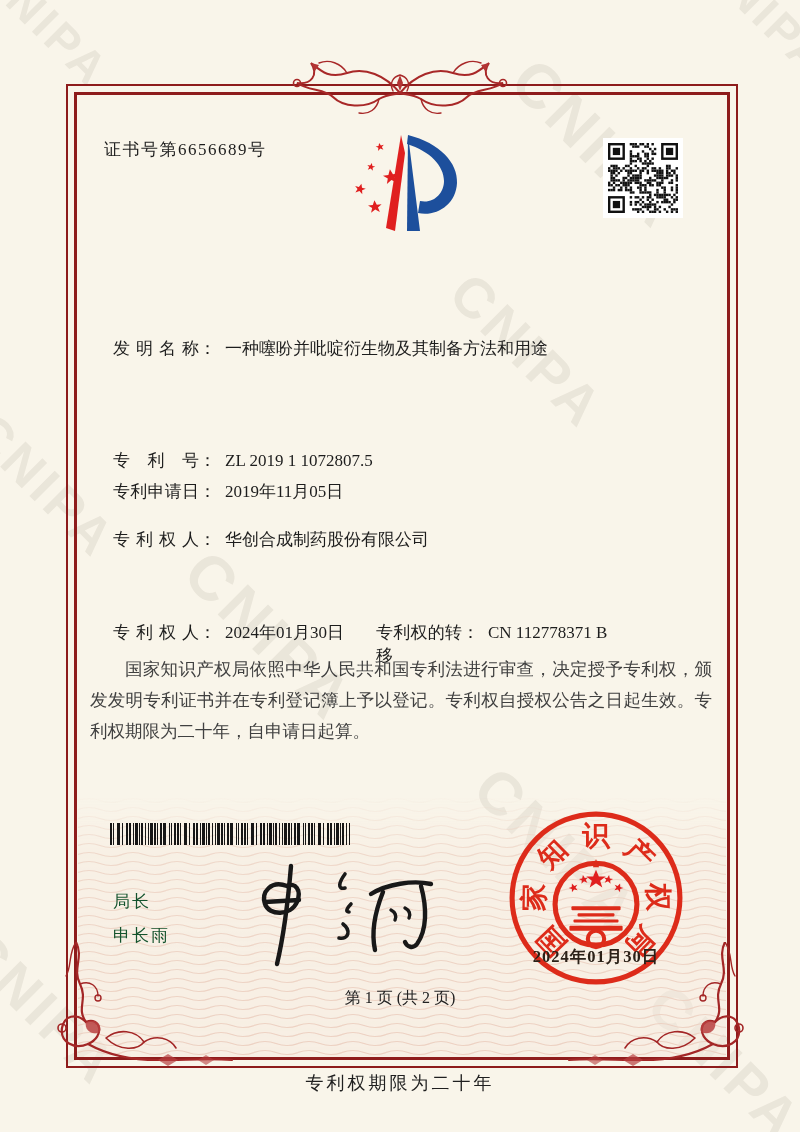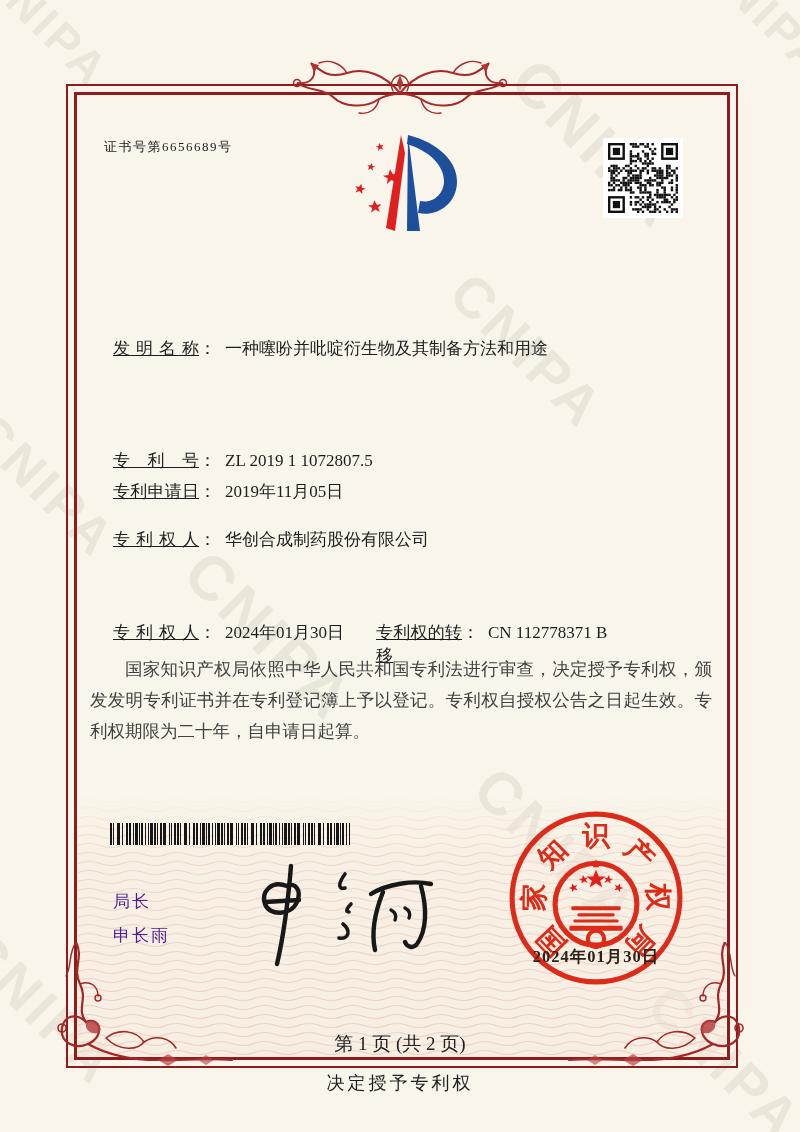--- a/index.html
+++ b/index.html
@@ -14,46 +14,46 @@
 
   
   .b-outer { position:absolute; left:66px; top:84px; width:672px; height:984px;
              border:2px solid #8e1c1c; }
   .b-inner { position:absolute; left:74px; top:92px; width:656px; height:968px;
              border:3px solid #8e1c1c; }
 
   
   .waves { position:absolute; left:78px; top:796px; width:648px; height:262px; }
 
-  .certno { position:absolute; left:104px; top:138px; font-size:13px; letter-spacing:1.5px; color:#1c1c1c; }
+  .certno { position:absolute; left:104px; top:138px; font-size:17px; letter-spacing:1.5px; color:#1c1c1c; }
 
   .title { position:absolute; left:0; top:238px; width:100%; text-align:center;
            font-size:36px; font-weight:bold; letter-spacing:18px; padding-left:18px; color:#111; }
 
   .row { position:absolute; left:113px; width:620px; font-size:17px; line-height:23px; color:#1d1d1d; }
-  .flabel { display:inline-block; width:86px; text-align:justify; text-align-last:justify; vertical-align:top;text-decoration:underline; }
+  .flabel { display:inline-block; width:86px; text-align:justify; text-align-last:justify; vertical-align:top; }
   .fcolon { display:inline-block; margin-right:9px; vertical-align:top; }
   .fvalue { display:inline-block; max-width:500px; vertical-align:top;font-family:Liberation Serif, serif; }
   .fvalue.narrow { width:151px; }
   .fvalue.addr { width:505px; }
 
   .paras { position:absolute; left:90px; top:654px; width:622px; font-size:17.5px;
            line-height:31px; color:#404040; text-align:justify; }
   .paras p { text-indent:2em; margin-bottom:9px; }
 
-  .officer { position:absolute; left:113px; font-size:17px; color:#4c1d95; letter-spacing:2px; }
+  .officer { position:absolute; left:113px; font-size:17px; color:#14532d; letter-spacing:2px; }
 
   .sig { position:absolute; left:225px; top:852px; }
 
   .seal { position:absolute; left:508px; top:810px; }
   .seal-char { font-size:27px; font-weight:bold; fill:#dd2b1a; font-family:"Liberation Serif","DejaVu Serif",serif; }
   .seal-date { position:absolute; left:508px; top:946px; width:176px; text-align:center;
                font-size:16.5px; letter-spacing:1px; color:#2b2118; font-weight:bold; }
 
-  .pageno { position:absolute; left:0; top:1031px; width:100%; text-align:center; font-size:19px; color:#222; }
+  .pageno { position:absolute; left:0; top:988px; width:100%; text-align:center; font-size:16px; color:#222; }
   .note { position:absolute; left:0; top:1071px; width:100%; text-align:center; font-size:18px;
           letter-spacing:3px; color:#1f1f1f; }
 
   .qr-wrap { position:absolute; left:603px; top:138px; width:80px; height:80px; background:#fff; }
   .logo { position:absolute; left:344px; top:131px; }
   .barcode { position:absolute; left:110px; top:823px; }
 
   .orn-top { position:absolute; left:281px; top:53px; }
   .orn-bl { position:absolute; left:46px; top:942px; }
   .orn-br { position:absolute; left:559px; top:942px; transform:scaleX(-1); }
@@ -612,15 +612,15 @@
       <rect x="62" y="94" width="48" height="4" rx="1"></rect>
       <rect x="68" y="101" width="36" height="3" rx="1"></rect>
       <rect x="64" y="107" width="44" height="3" rx="1"></rect>
       <rect x="60" y="113" width="52" height="5" rx="1"></rect>
       <circle cx="86" cy="126" r="8" fill="none" stroke="#dd2b1a" stroke-width="4"></circle>
     </g>
   </svg>
   <div class="seal-date">2024年01月30日</div>
 
   <div class="pageno">第 1 页 (共 2 页)</div>
-  <div class="note">决定授予专利权</div>
+  <div class="note">专利权期限为二十年</div>
 
 </div>
 
 </body></html>

